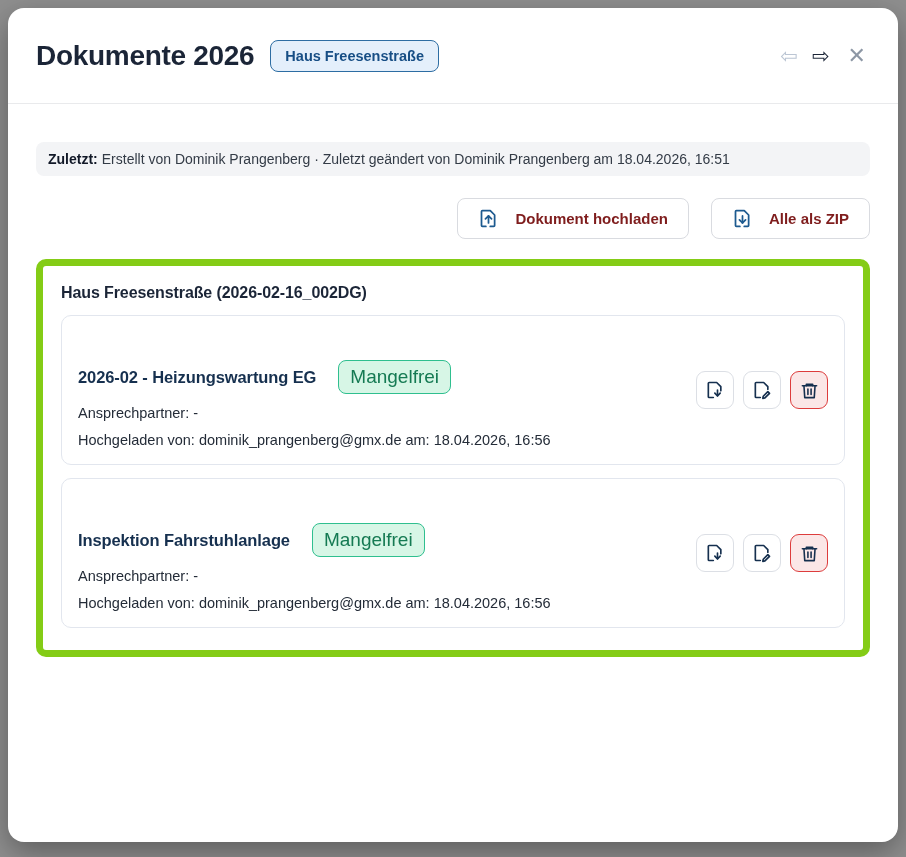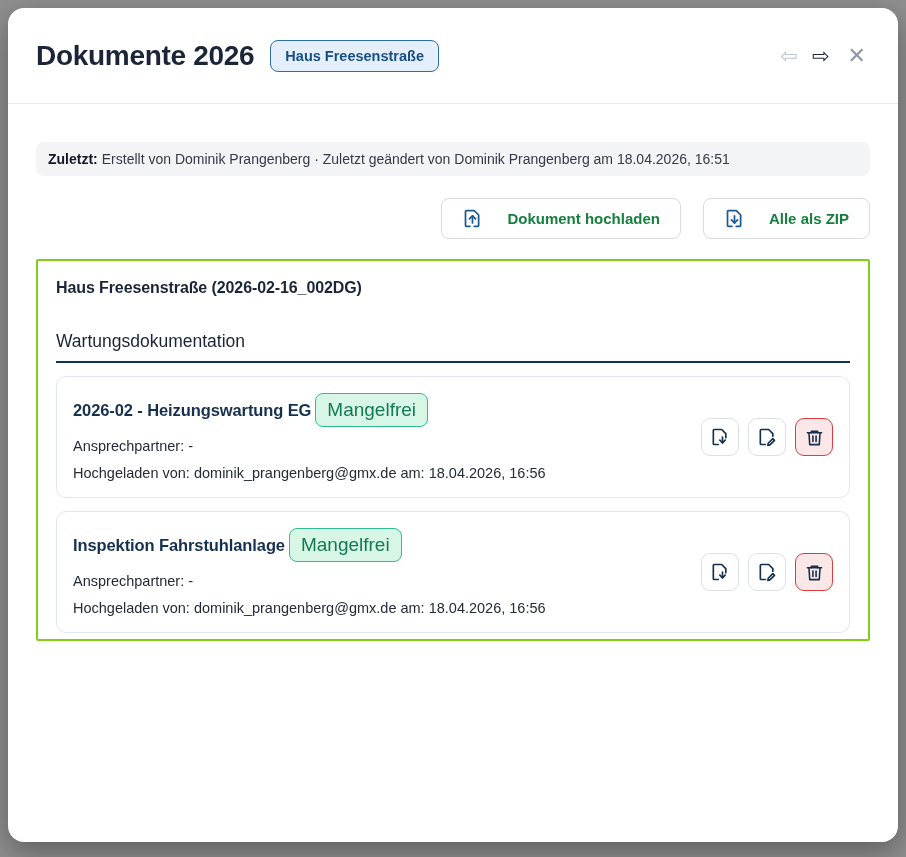--- a/index.html
+++ b/index.html
@@ -52,43 +52,43 @@
     background:#fff; border:1px solid #d6d9de; border-radius:19px;
     padding:8px 18px; cursor:pointer;
   }
   .filter-select .value { font-size:15px; font-weight:700; color:#1b2537; }
   .caret {
     width:0; height:0; border-left:6px solid transparent; border-right:6px solid transparent;
     border-top:7px solid #6b7480;
   }
   .actions-row { display:flex; justify-content:flex-end; gap:22px; margin-top:22px; }
   .action-btn {
-    display:flex; align-items:center; gap:24px;
+    display:flex; align-items:center; gap:16px;
     background:#fff; border:1px solid #d9dbe0; border-radius:8px;
     padding:9px 20px; cursor:pointer;
-    font-size:15px; font-weight:700; color:#15803d;
+    font-size:15px; font-weight:700; color:#7f1d1d;
     font-family:"Liberation Sans", sans-serif;
   }
   .action-btn svg { display:block; }
   
   .doc-card {
-    margin-top:20px; border:2px solid #84cc16; border-radius:2px;
-    padding:18px 18px 6px 18px; background:#fff;
+    margin-top:20px; border:7px solid #84cc16; border-radius:10px;
+    padding:18px 18px 22px 18px; background:#fff;
   }
   .doc-card-title { font-size:16px; font-weight:700; color:#1b2537; letter-spacing:-.1px; }
   .section-heading {
     margin-top:34px; font-size:17.5px; font-weight:400; color:#1b2537;
     padding-bottom:9px; border-bottom:2px solid #16304f;
   }
   .entry-card {
     margin-top:13px; border:1px solid #e2e6ee; border-radius:10px;
     padding:16px 16px; display:flex; align-items:center; background:#fff;
   }
   .entry-main { flex:1; min-width:0; }
-  .entry-title-row { display:flex; align-items:center; gap:4px; }
+  .entry-title-row { display:flex; align-items:center; gap:22px;margin-top:28px; }
   .entry-title { font-size:16.5px; font-weight:700; color:#16304f; letter-spacing:-.1px; }
   .status-badge {
     padding:5px 11px; background:#d7f6e6; border:1px solid #2fbf8f;
     border-radius:8px; color:#157a53; font-size:19px; font-weight:400;
   }
   .entry-line { font-size:14.5px; color:#242c38; margin-top:11px; }
   .entry-actions { display:flex; gap:9px; margin-left:16px; }
   .icon-btn {
     width:38px; height:38px; border-radius:9px; cursor:pointer;
     background:#fff; border:1px solid #dcdfe5;
@@ -138,21 +138,20 @@
               <path d="M8.5 13.5 12 17l3.5-3.5"></path>
           </svg>
         </span>
         <span>Alle als ZIP</span>
       </button>
     </div>
 
     <div class="doc-card">
       <div class="doc-card-title">Haus Freesenstraße (2026-02-16_002DG)</div>
 
-      <div class="section-heading">Wartungsdokumentation</div>
       <div class="entry-card">
         <div class="entry-main">
           <div class="entry-title-row">
             <span class="entry-title">2026-02 - Heizungswartung EG</span>
             <span class="status-badge">Mangelfrei</span>
           </div>
           <div class="entry-line">Ansprechpartner: -</div>
           <div class="entry-line">Hochgeladen von: dominik_prangenberg@gmx.de am: 18.04.2026, 16:56</div>
         </div>
         <div class="entry-actions">

